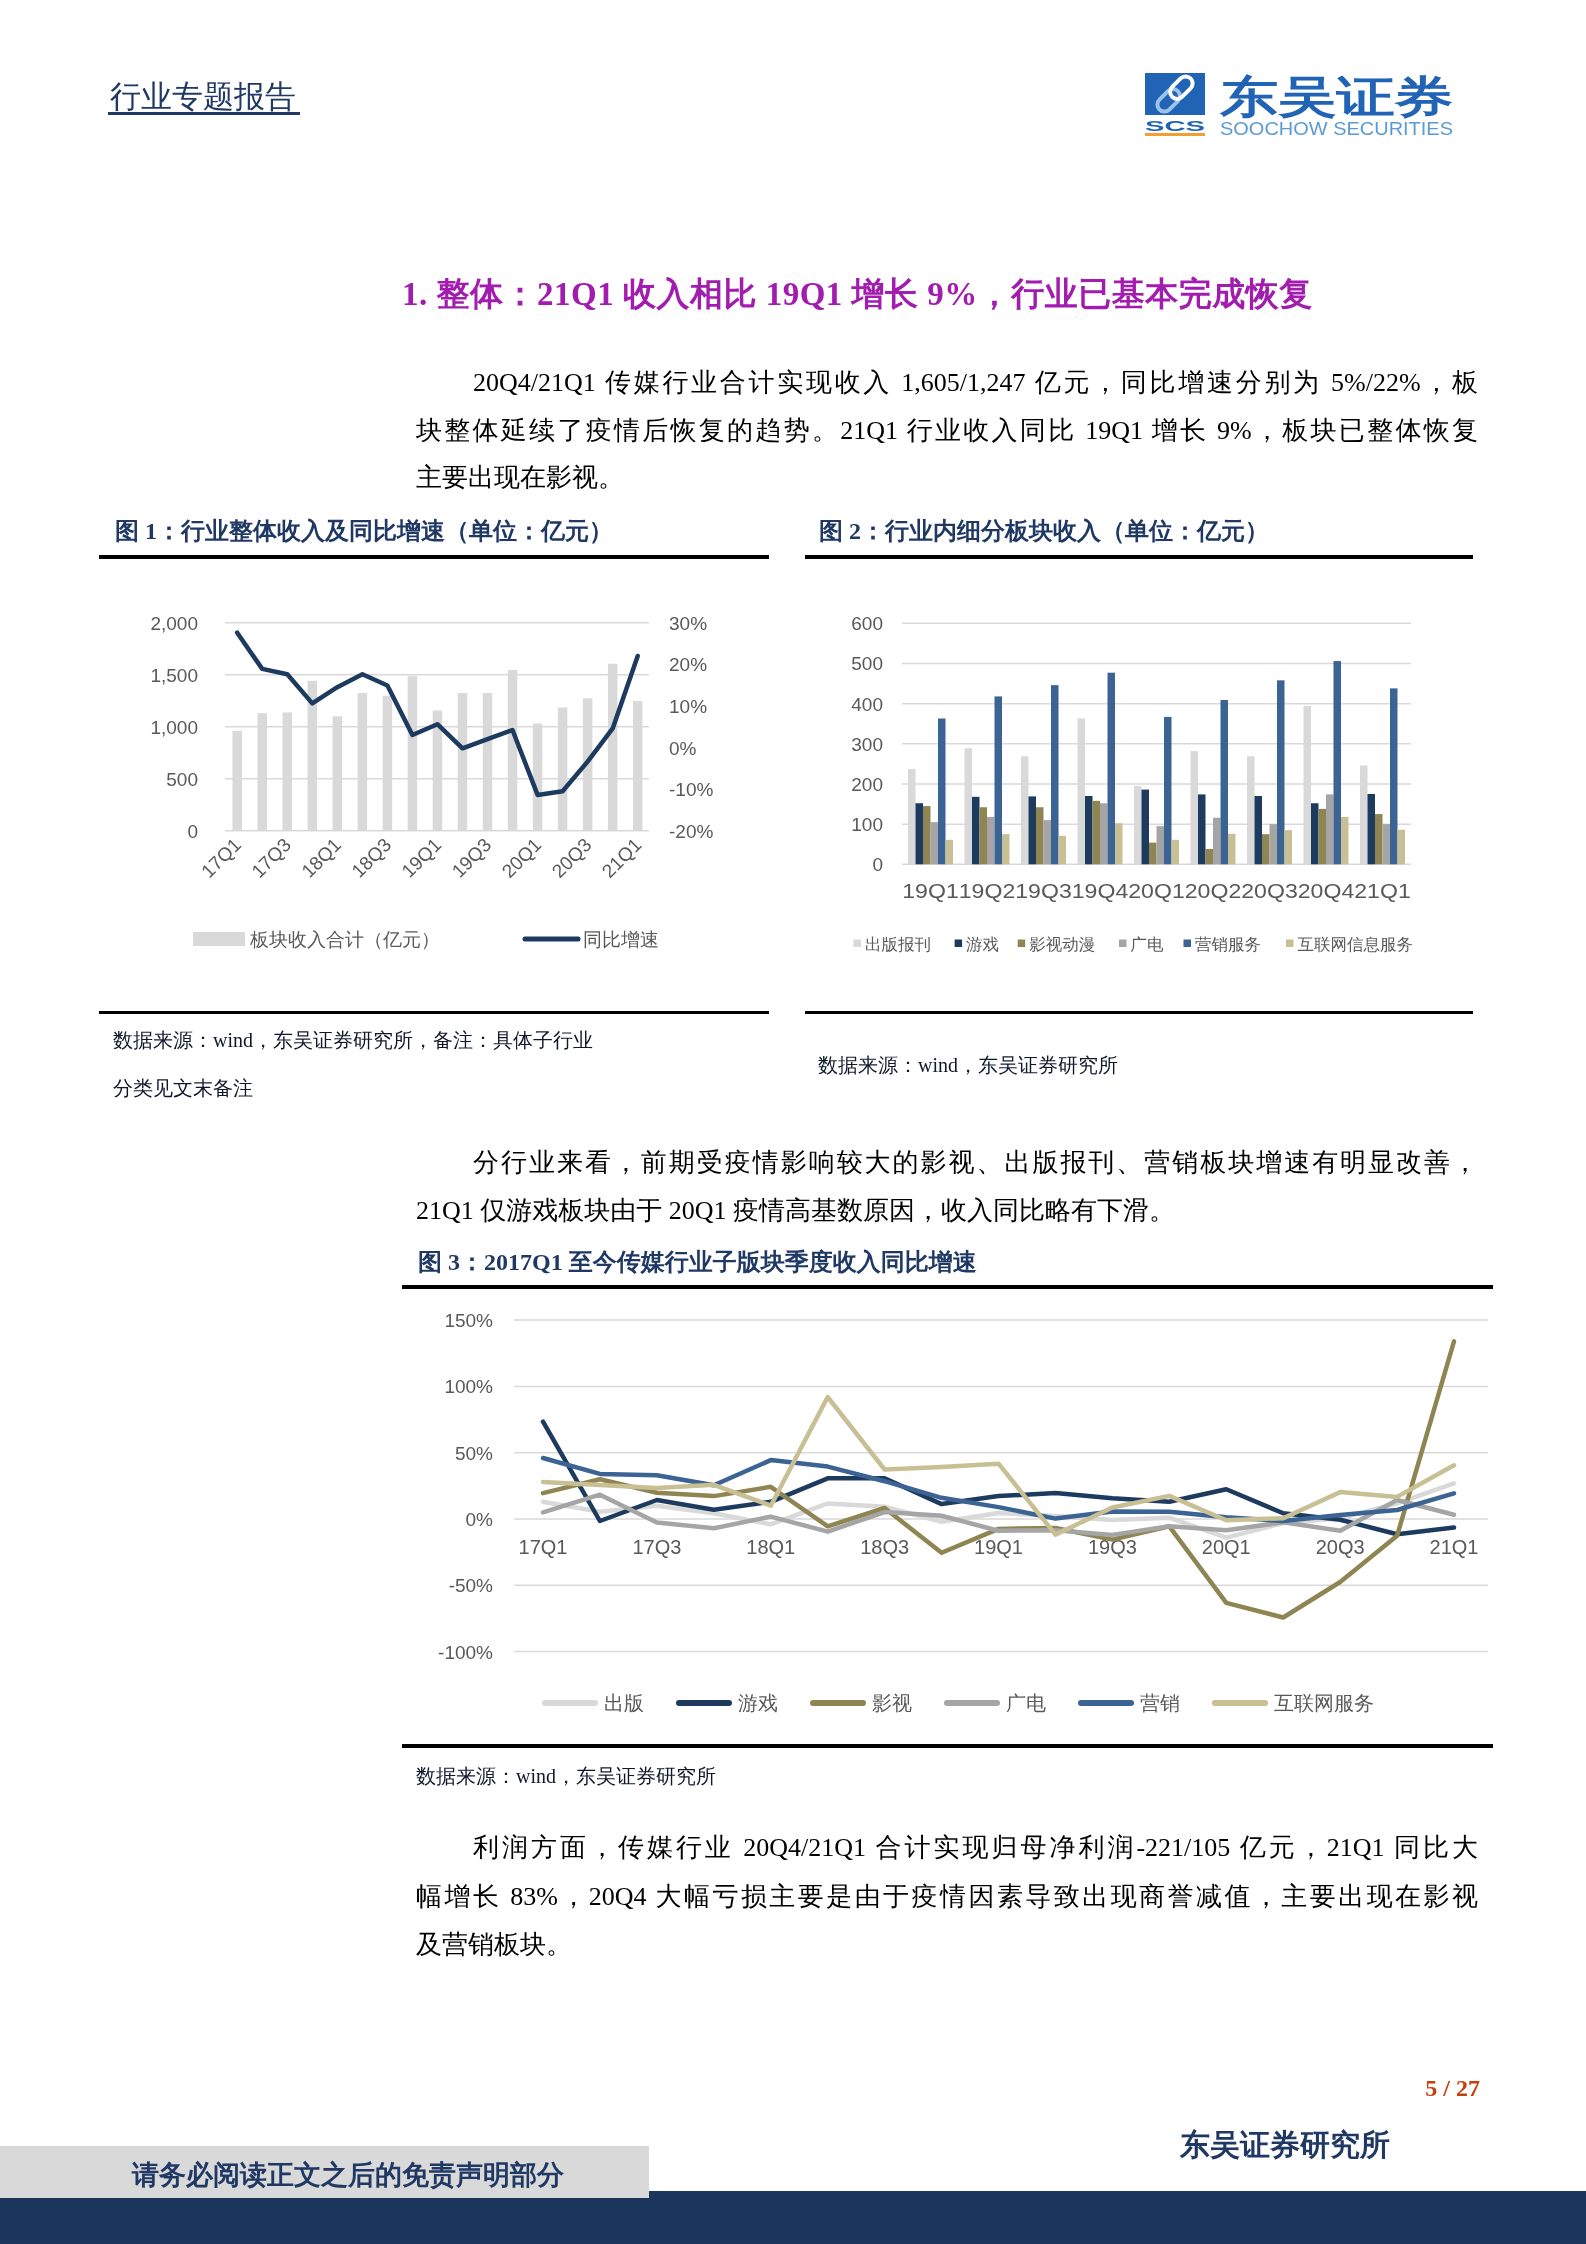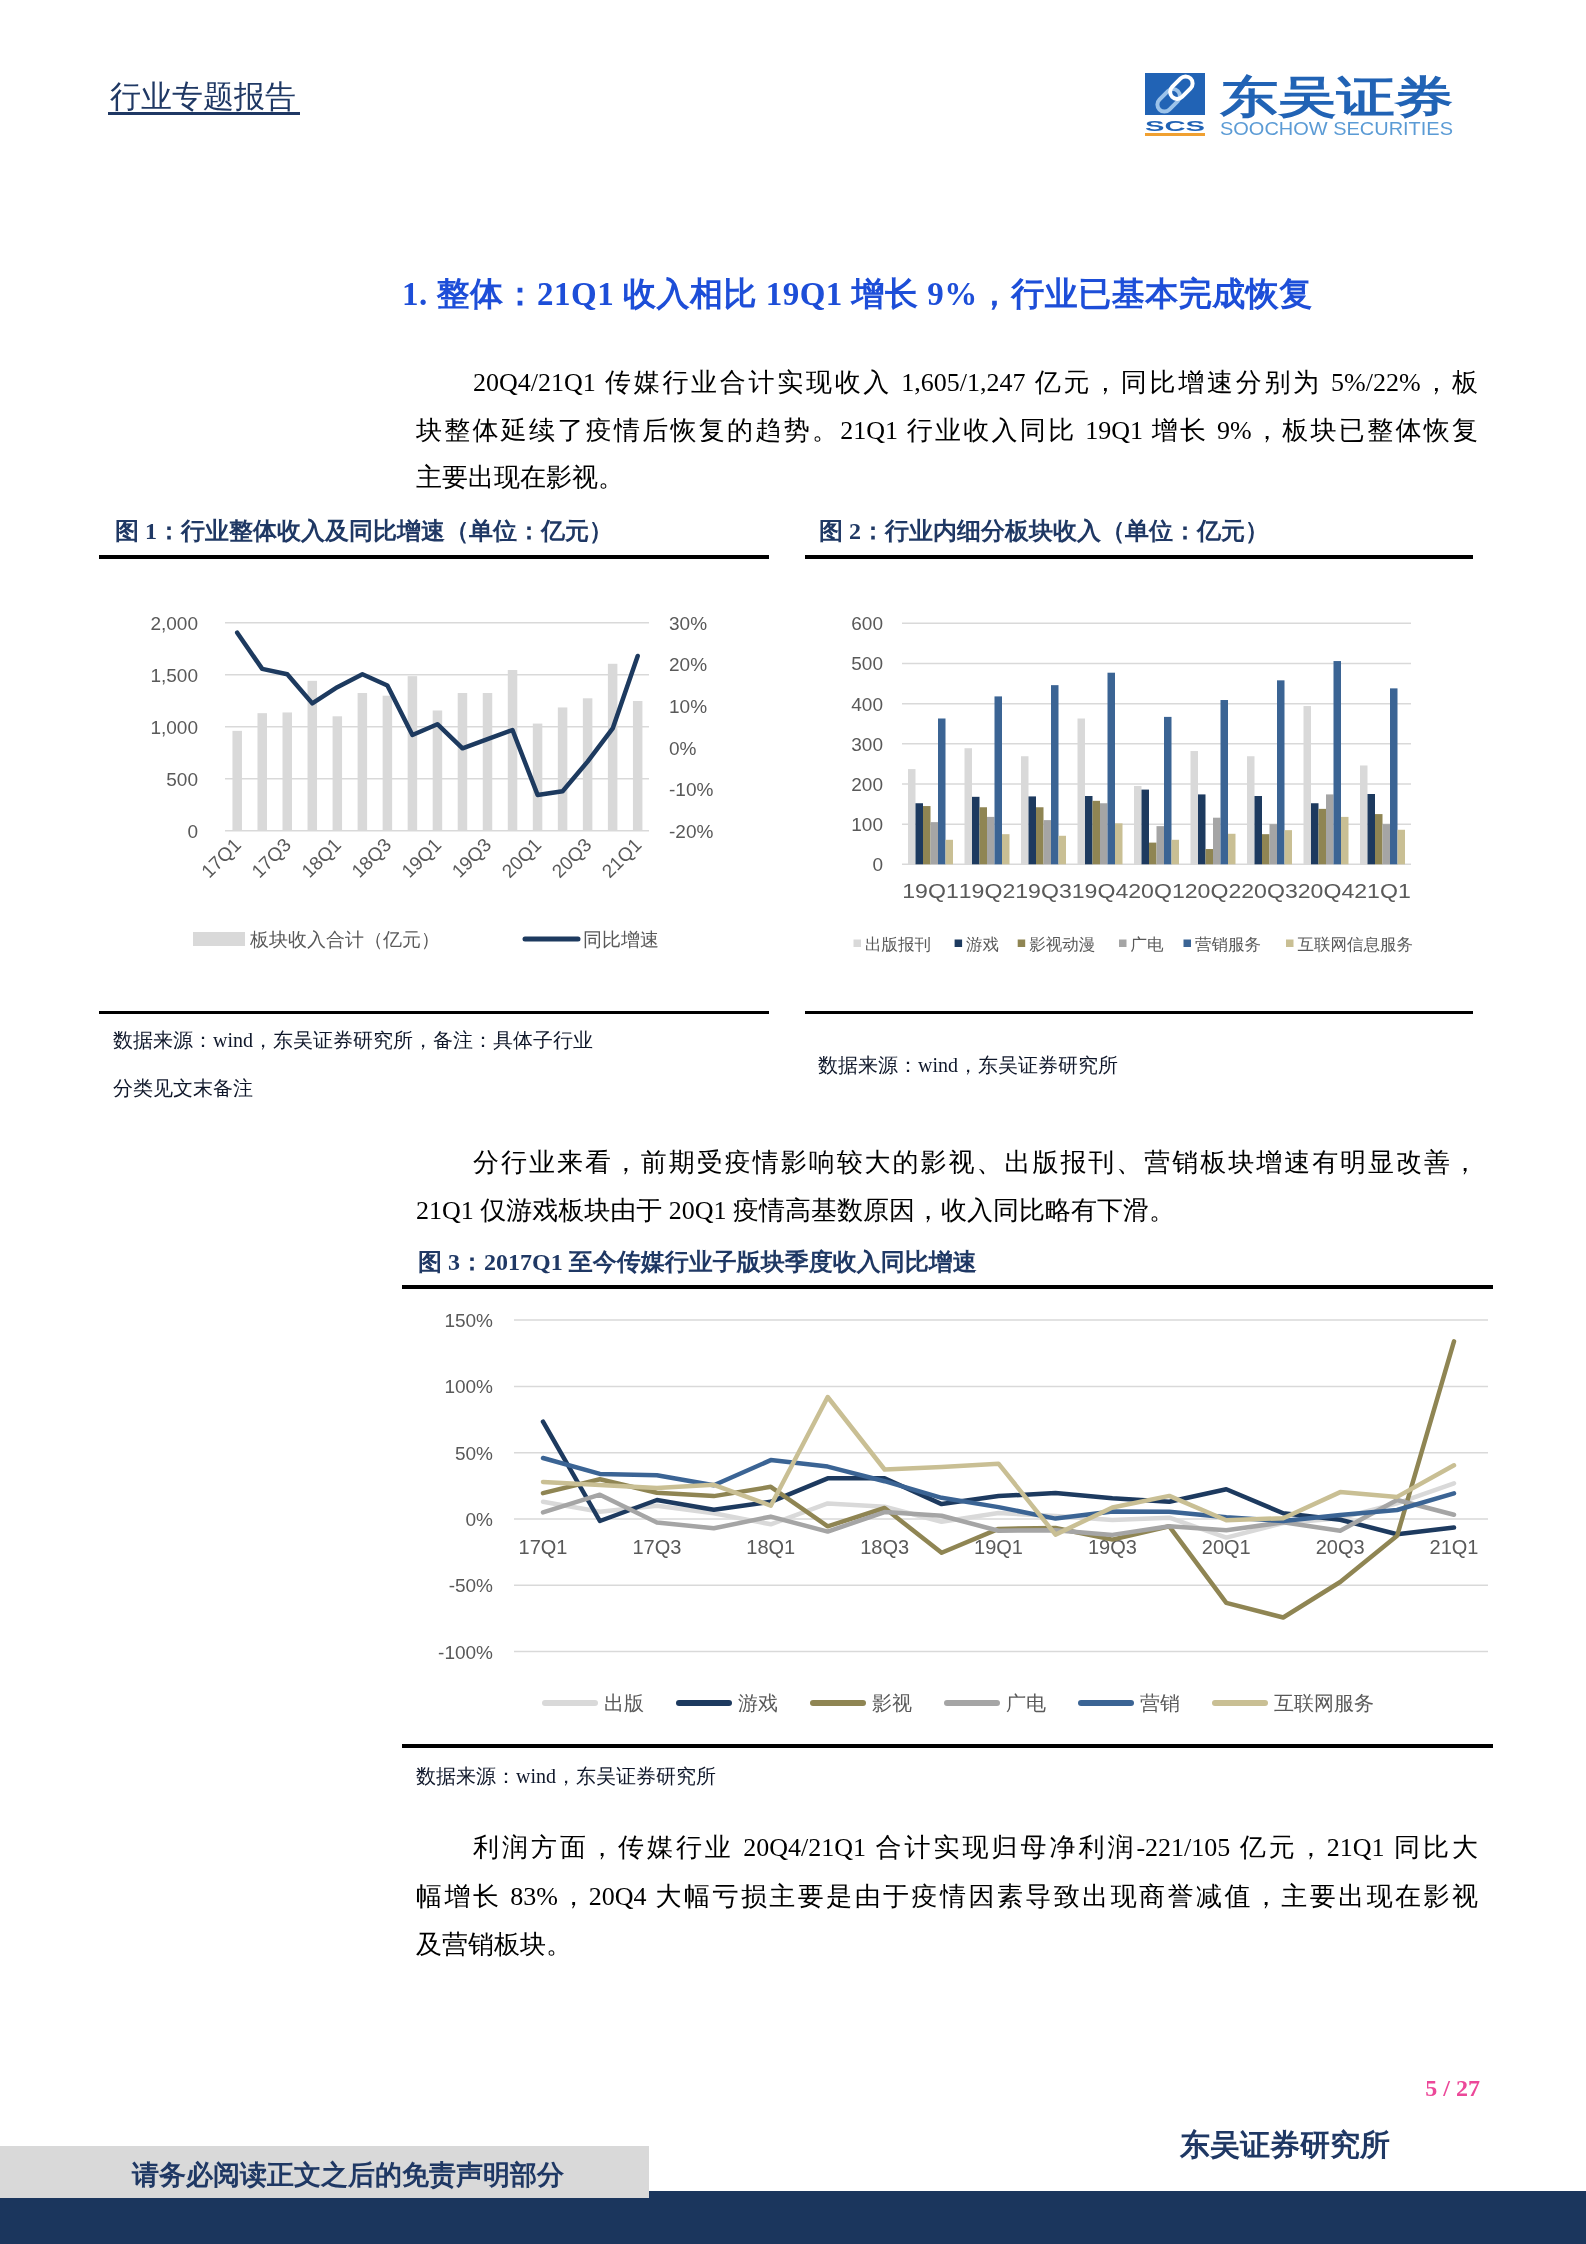--- a/index.html
+++ b/index.html
@@ -13,36 +13,36 @@
     color: #000000;
   }
   .abs { position: absolute; white-space: nowrap; }
   .hdr-title {
     left: 110px; top: 78px; height: 38px; line-height: 38px;
     font-size: 31px; color: #1f3864;
   }
   .hdr-rule { left: 108px; top: 112px; width: 192px; height: 3px; background: #1f3864; }
   .sec-title {
     left: 402px; top: 274px; height: 40px; line-height: 40px;
-    font-size: 33px; font-weight: bold; color: #1d4ed8; letter-spacing: 0.5px;
+    font-size: 33px; font-weight: bold; color: #a21caf; letter-spacing: 0.5px;
   }
   .line {
     height: 40px; line-height: 40px; font-size: 26px; color: #000000;
   }
   .jl { text-align: justify; text-align-last: justify; white-space: nowrap; }
   .caption {
     height: 32px; line-height: 32px; font-size: 24px; font-weight: bold; color: #1f3864; text-align: center;
   }
   .source { height: 36px; line-height: 36px; font-size: 20px; color: #0f172a; }
   .rule { background: #000000; }
   svg.chart { position: absolute; overflow: visible; }
   svg.chart text { font-family: "Liberation Sans", "DejaVu Sans", sans-serif; fill: #595959; }
   .ft-page {
     right: 106px; top: 2072px; height: 32px; line-height: 32px;
-    font-size: 24px; font-weight: bold; color: #ec4899;
+    font-size: 24px; font-weight: bold; color: #c2410c;
   }
   .ft-inst {
     left: 1180px; top: 2126px; height: 38px; line-height: 38px;
     font-size: 30px; font-weight: bold; color: #1f3864;
   }
   .ft-band { left: 0; top: 2191px; width: 1586px; height: 53px; background: #1b365d; }
   .ft-box { left: 0; top: 2146px; width: 649px; height: 52px; background: #d9d9d9; }
   .ft-disc {
     left: 132px; top: 2157px; height: 36px; line-height: 36px;
     font-size: 27px; font-weight: bold; color: #1f3864;

